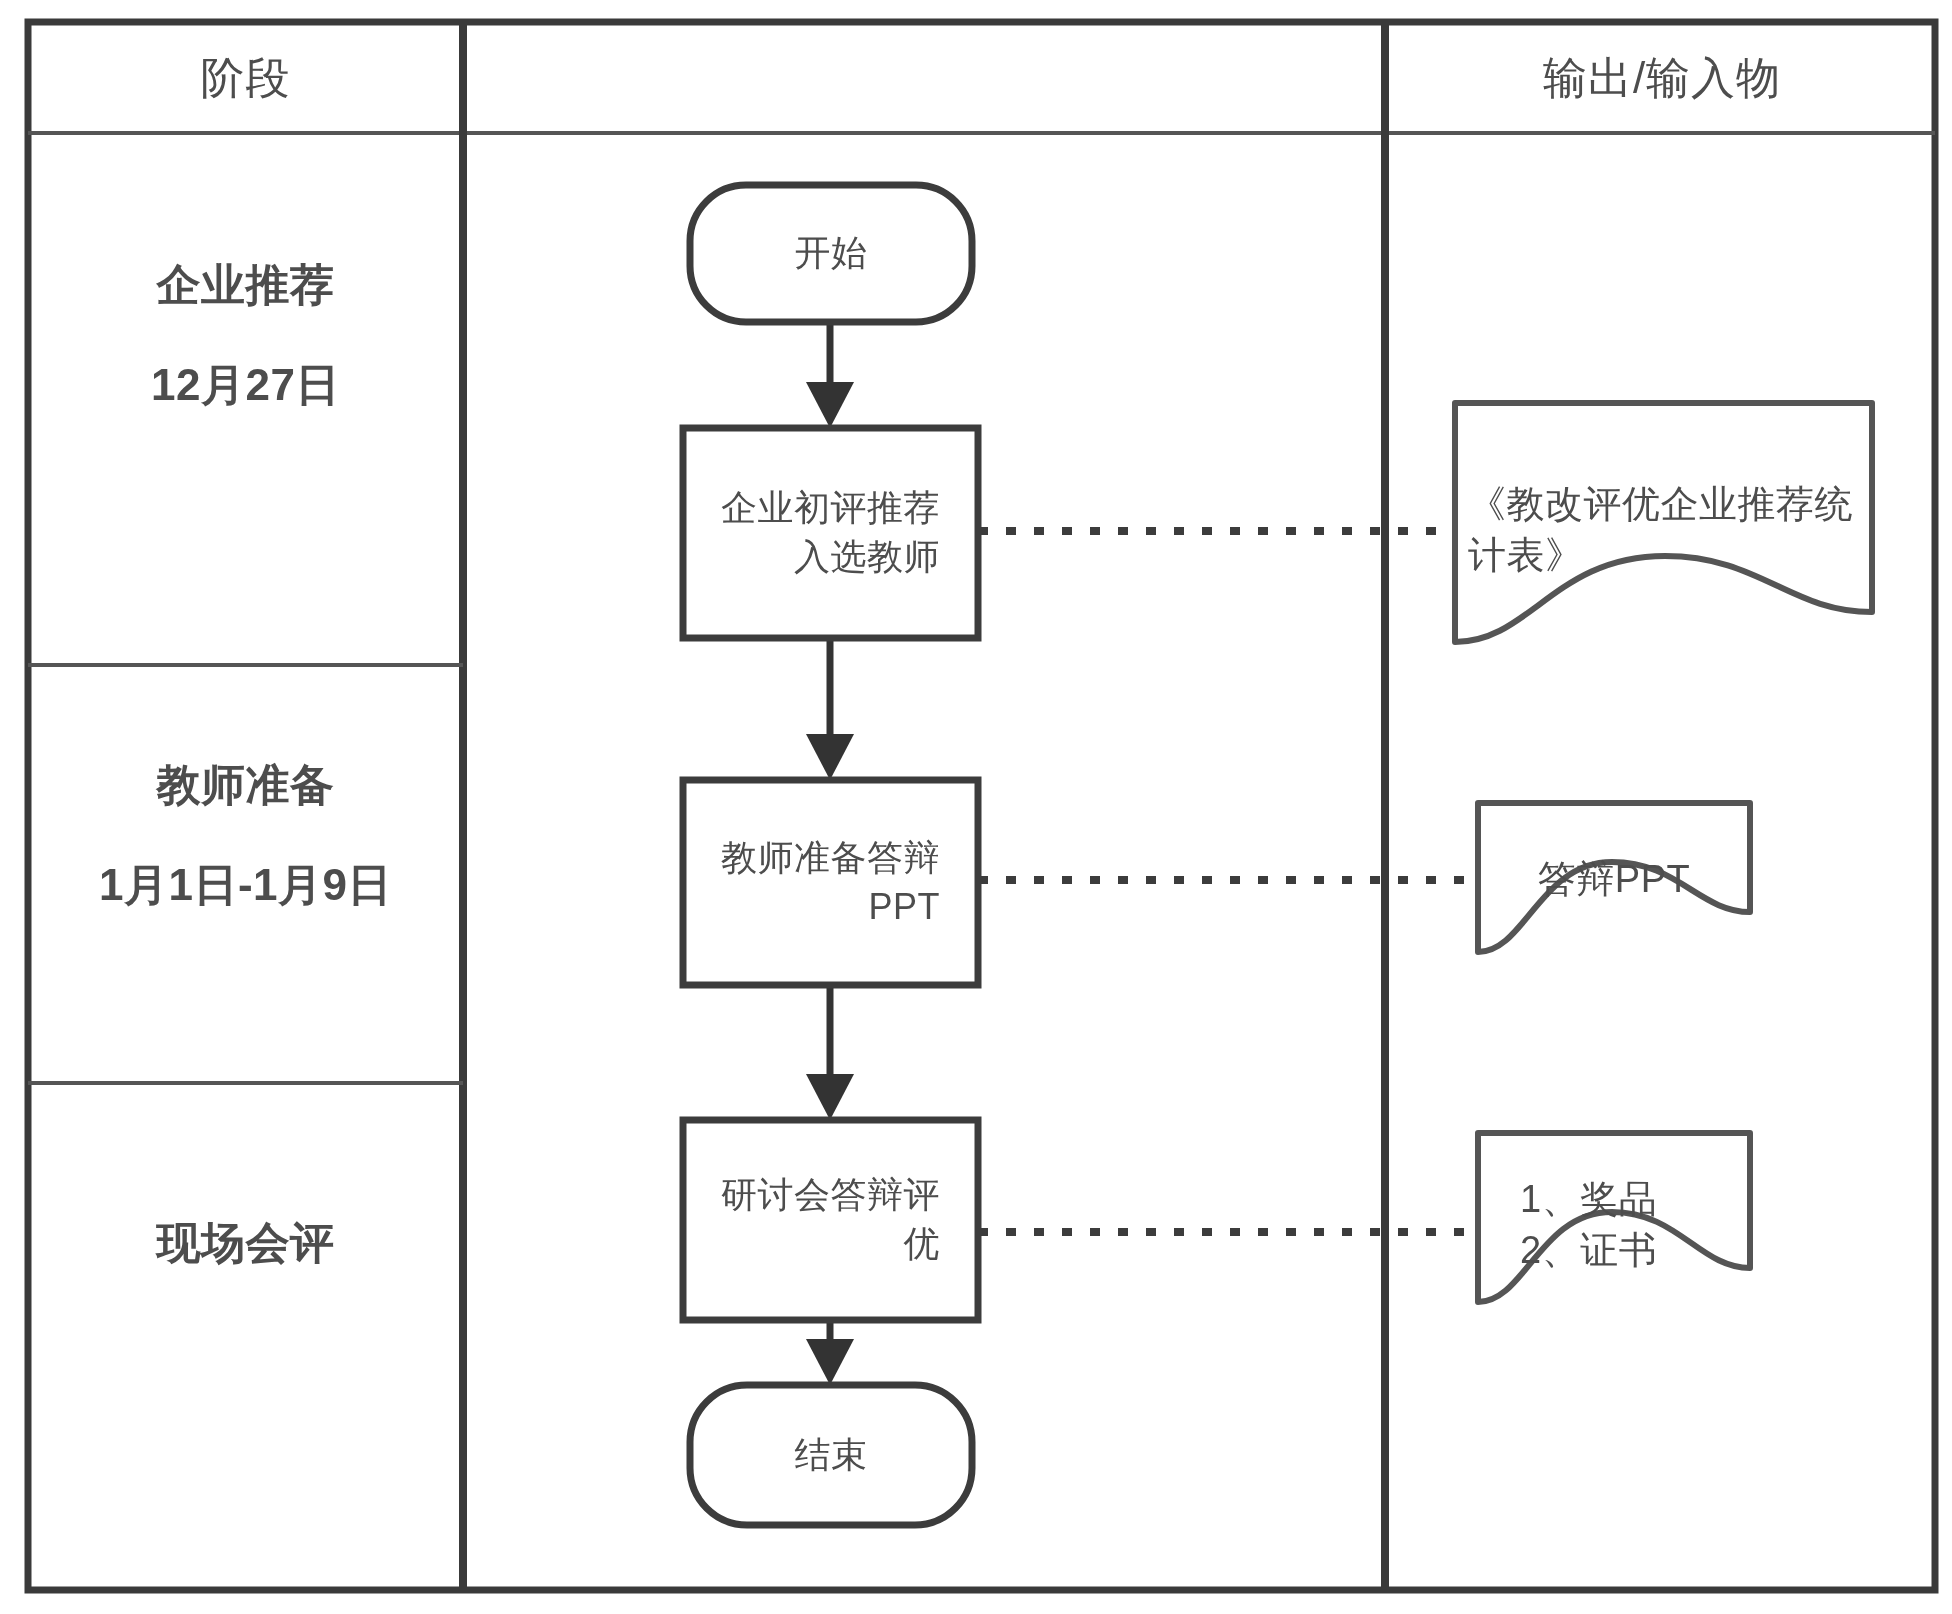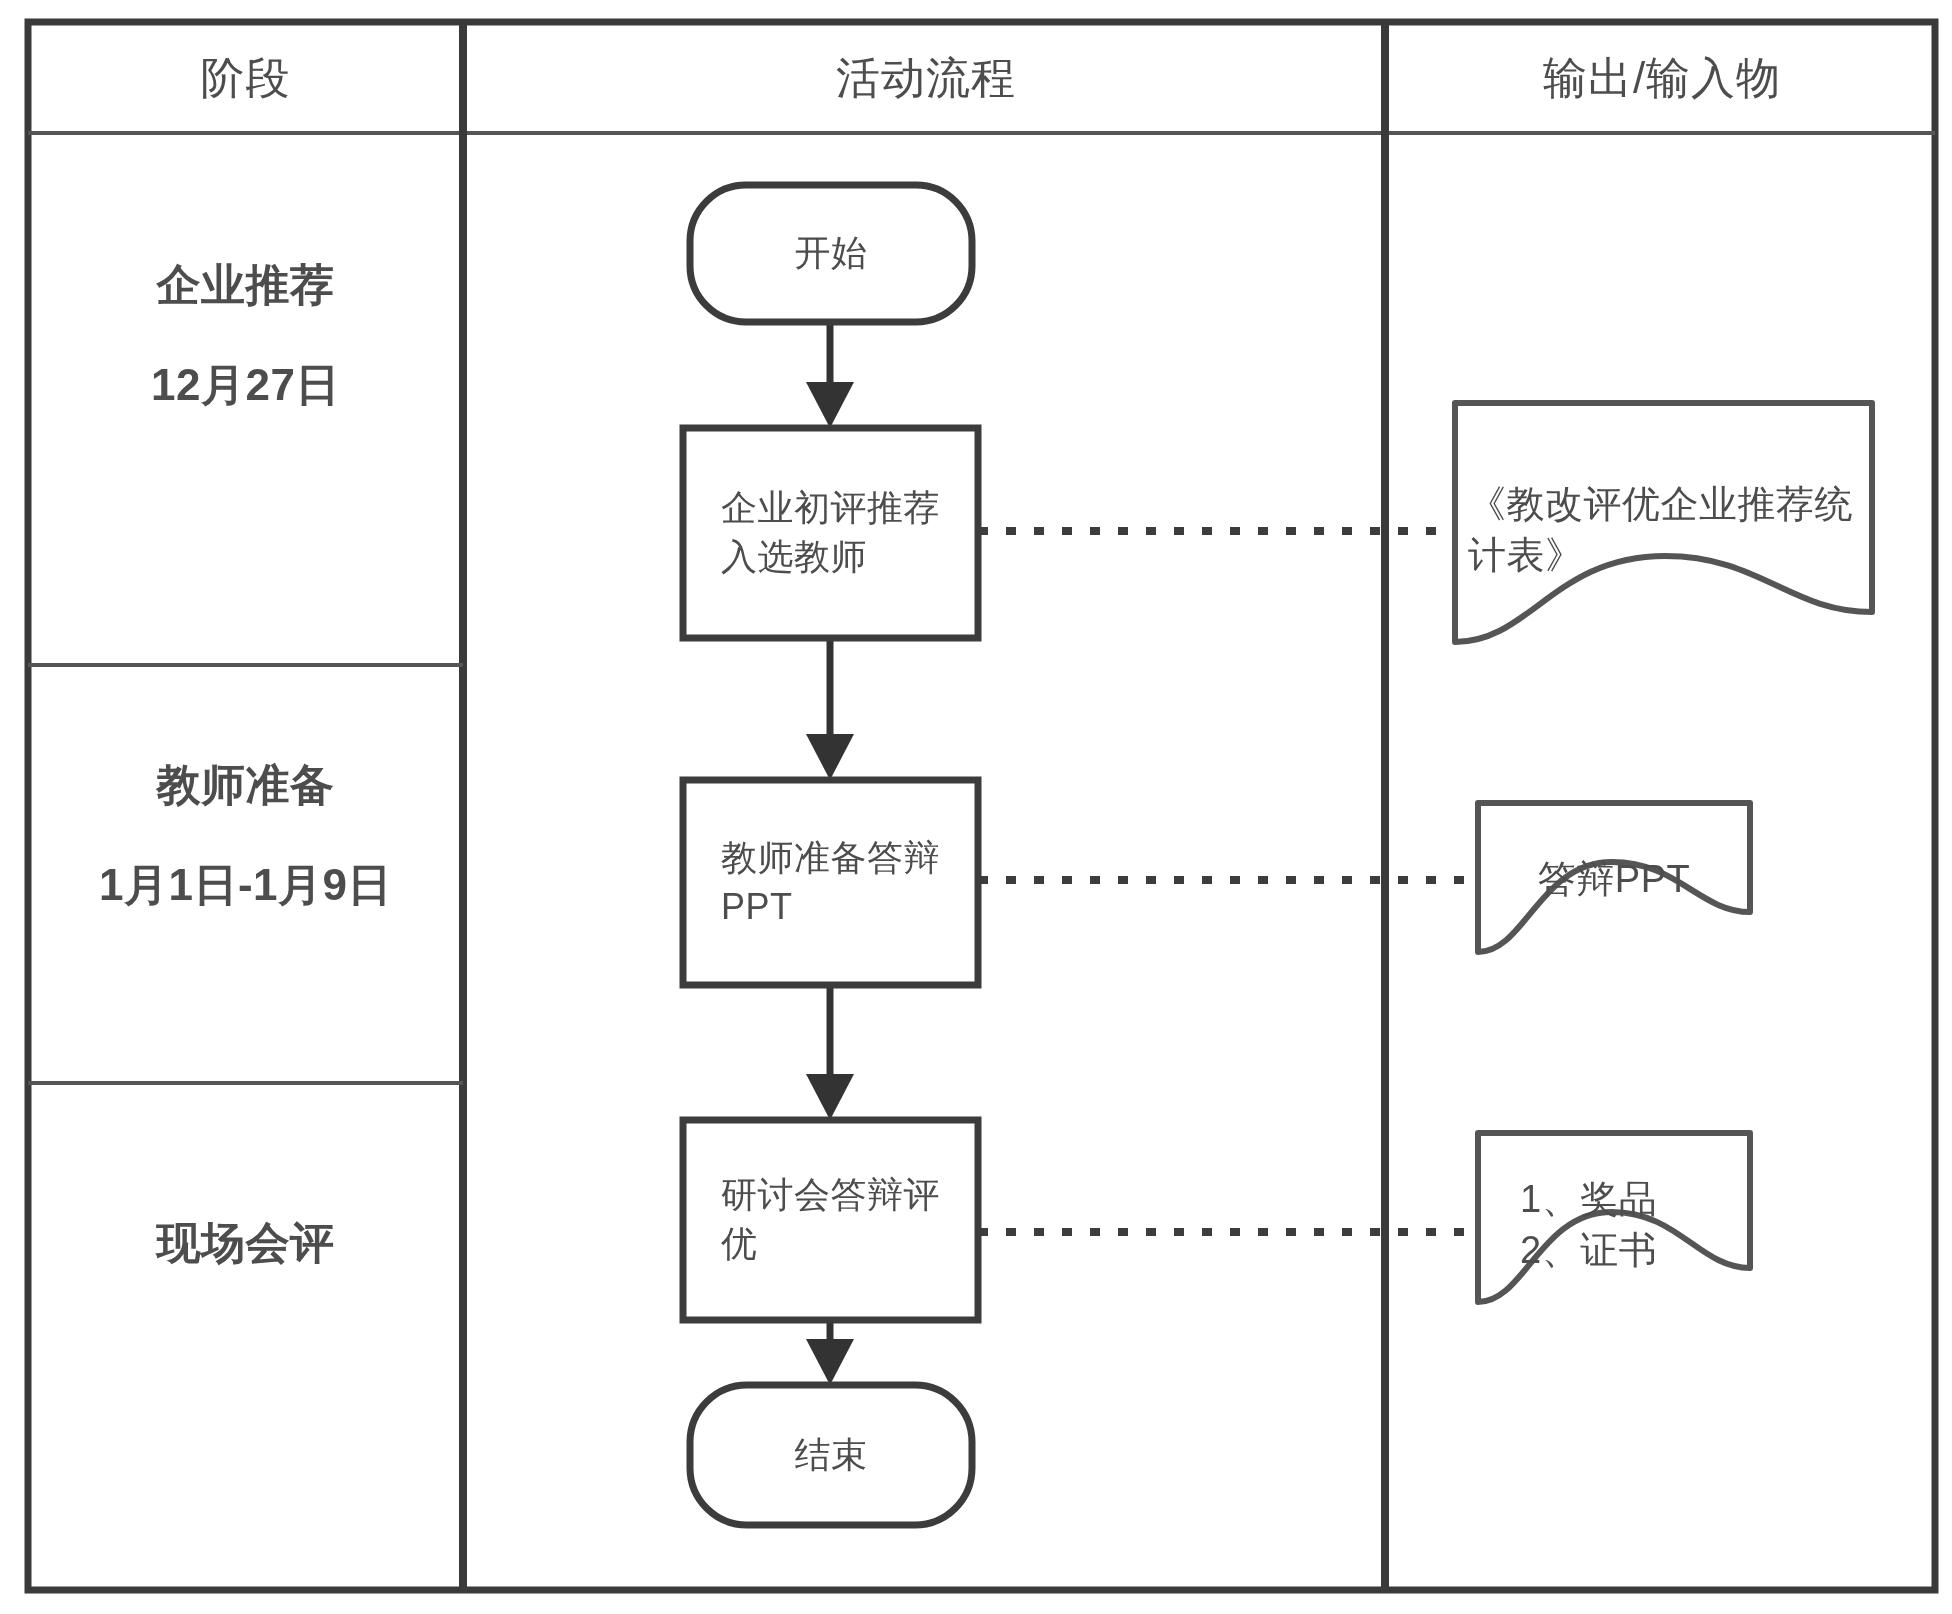--- a/index.html
+++ b/index.html
@@ -23,21 +23,21 @@
     left: 0;
     top: 0;
     width: 1952px;
     height: 1614px;
   }
   .lbl {
     position: absolute;
     display: flex;
     align-items: center;
     justify-content: center;
-    text-align: left;
+    text-align: right;
     color: #4d4d4d;
     line-height: 1.35;
     white-space: pre-line;
     pointer-events: none;
   }
   .hdr-text {
     font-size: 44px;
     letter-spacing: 1px;
   }
   .stage-text {
@@ -116,21 +116,20 @@
 
       <path d="M1455,403 L1872,403 L1872,612 C1790,612 1760,556 1665,556 C1555,556 1530,642 1455,642 Z"></path>
 
       <path d="M1478,803 L1750,803 L1750,912 C1700,912 1678,862 1612,862 C1540,862 1525,952 1478,952 Z"></path>
 
       <path d="M1478,1133 L1750,1133 L1750,1268 C1700,1268 1678,1212 1612,1212 C1540,1212 1525,1302 1478,1302 Z"></path>
     </g>
   </svg>
 
   <div class="lbl hdr-text" style="left:28px; top:22px; width:435px; height:111px;">阶段</div>
-  <div class="lbl hdr-text" style="left:467px; top:22px; width:918px; height:111px;">活动流程</div>
   <div class="lbl hdr-text" style="left:1389px; top:22px; width:546px; height:111px;">输出/输入物</div>
 
   <div class="lbl stage-text" style="left:28px; top:230px; width:435px; height:110px;">企业推荐</div>
   <div class="lbl stage-text" style="left:28px; top:330px; width:435px; height:110px;">12月27日</div>
 
   <div class="lbl stage-text" style="left:28px; top:730px; width:435px; height:110px;">教师准备</div>
   <div class="lbl stage-text" style="left:28px; top:830px; width:435px; height:110px;">1月1日-1月9日</div>
 
   <div class="lbl stage-text" style="left:28px; top:1188px; width:435px; height:110px;">现场会评</div>
 

